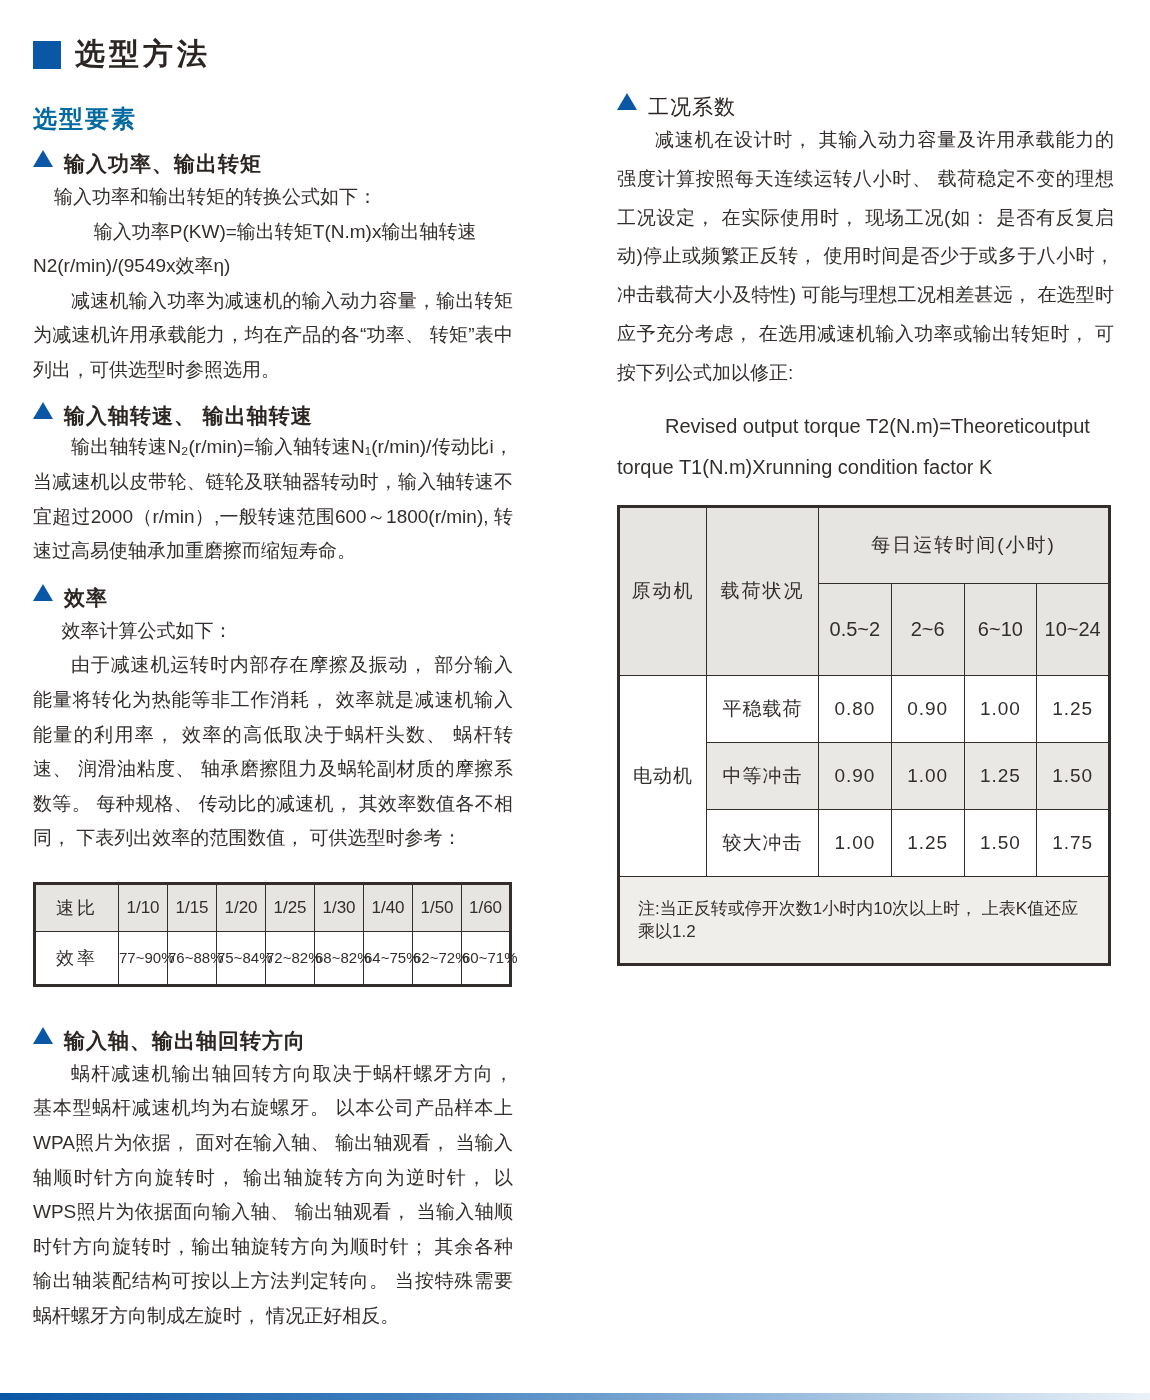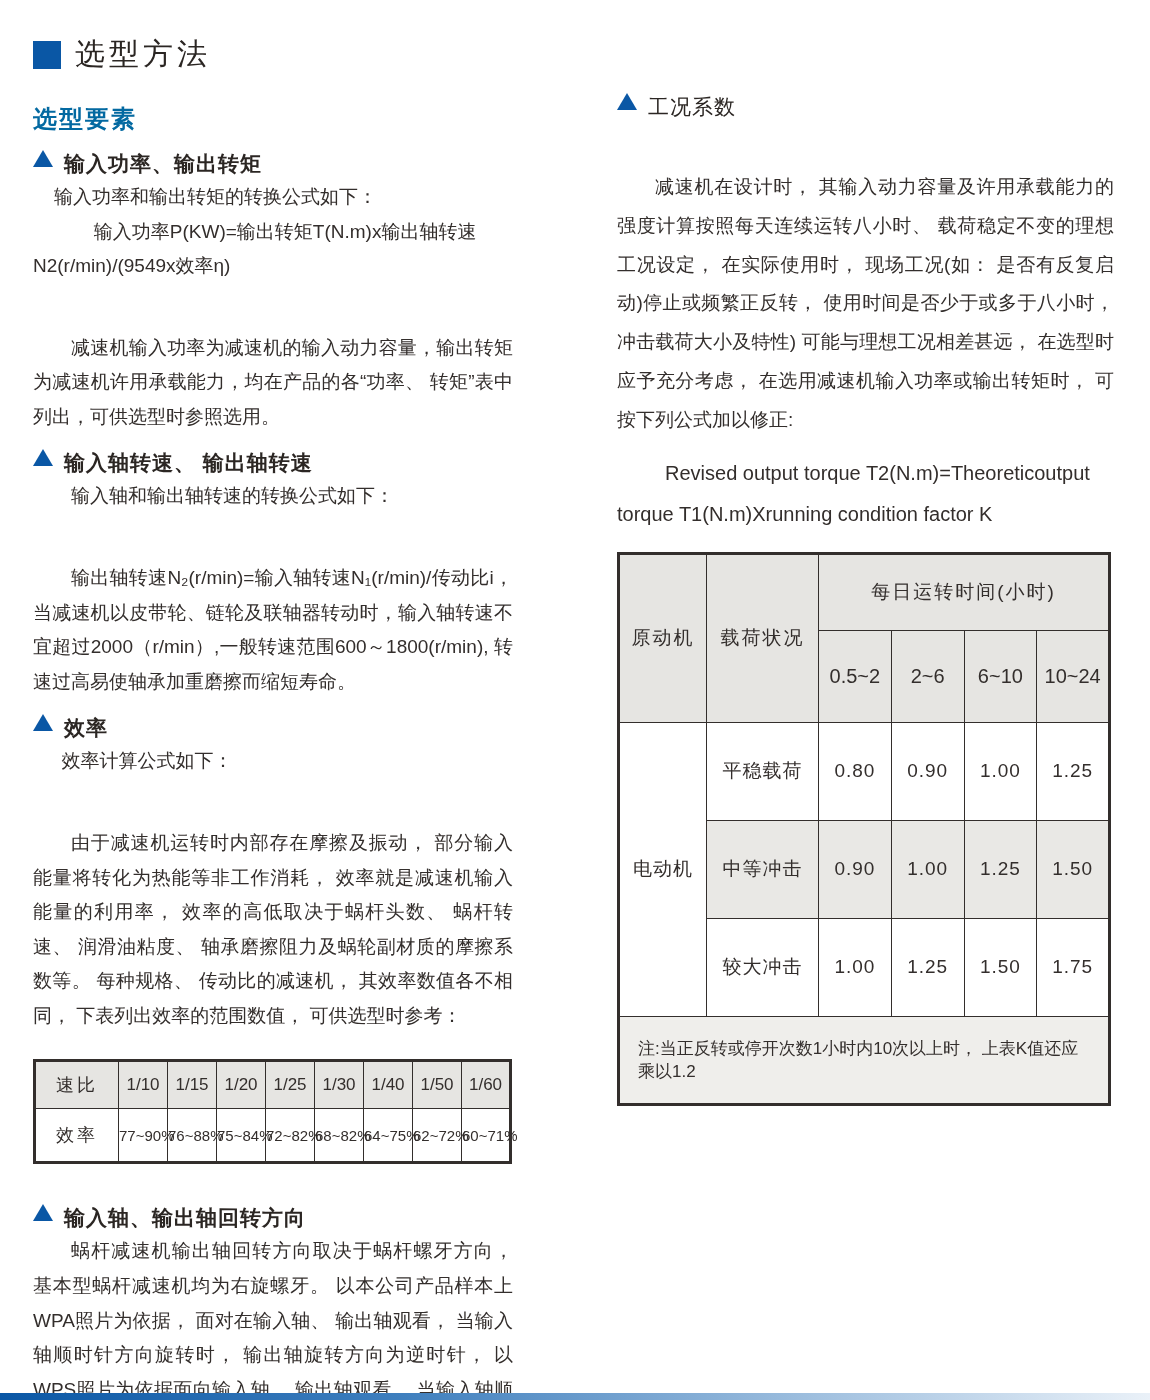--- a/index.html
+++ b/index.html
@@ -10,39 +10,39 @@
     --shade:#e9e8e5;
     --note-bg:#efeeeb;
   }
   *{box-sizing:border-box;margin:0;padding:0;}
   body{margin:0;background:#ffffff;font-family:"Liberation Sans","DejaVu Sans",sans-serif;color:var(--ink);}
   .page{position:relative;width:1150px;height:1400px;background:#fff;overflow:hidden;}
 
   
   .title-row{display:flex;align-items:center;padding:34px 0 0 33px;}
   .blue-square{width:28px;height:28px;background:var(--blue);margin-right:14px;flex:0 0 auto;}
-  h1{font-size:30px;font-weight:400;letter-spacing:4px;color:#2b2623;}
+  h1{font-size:30px;font-weight:700;letter-spacing:4px;color:#2b2623;}
 
   
   .columns{display:flex;align-items:flex-start;padding-left:33px;}
   .col-left{width:480px;}
   .col-right{width:497px;margin-left:104px;padding-top:2px;}
 
   h2{font-size:24px;font-weight:700;letter-spacing:2px;margin-top:28px;color:#0369a1;}
 
   .sec-head{display:flex;align-items:flex-start;font-size:21px;font-weight:700;letter-spacing:1px;color:#2b2623;}
   .sec-head .tri{width:0;height:0;border-left:10px solid transparent;border-right:10px solid transparent;
                  border-bottom:17px solid var(--blue);margin-right:11px;flex:0 0 auto;}
   .sec-head.light{font-weight:400;}
 
   p{font-size:19px;line-height:1.82;color:var(--ink);}
   .just{text-align:justify;}
   .ind1{text-indent:1.1em;}
   .ind15{text-indent:1.5em;}
-  .ind2{text-indent:2em;margin-top:47px;}
+  .ind2{text-indent:2em;}
   .ind32{text-indent:3.2em;}
 
   .col-left .sec1-head{margin-top:15px;}
   .col-left .sec-gap{margin-top:15px;}
   .col-left .p-top{margin-top:2px;}
 
   .col-right p{line-height:2.04;}
   .col-right .sec-head{margin-top:16px;}
   .en-formula{font-size:20px;line-height:1.8;margin-top:14px;text-indent:2.4em;text-align:left;}
   .k-title{margin-top:26px;}
@@ -56,21 +56,21 @@
   .eff-table .val td{background:#fff;height:54px;font-size:15px;}
   .eff-table .val td:first-child{font-size:18px;letter-spacing:3px;}
   .eff-table col.c0{width:84px;}
 
   
   .k-table{width:494px;margin-top:17px;border:3px solid var(--line);table-layout:fixed;}
   .k-table td{border:1.6px solid var(--line);text-align:center;vertical-align:middle;font-size:19px;}
   .k-table .gray{background:var(--hdr-gray);}
   .k-table .r1 td{height:77px;letter-spacing:2px;}
   .k-table .r2 td{height:92px;font-size:20px;letter-spacing:0;}
-  .k-table .data td{height:98px;background:#fff;letter-spacing:1px;}
+  .k-table .data td{height:67px;background:#fff;letter-spacing:1px;}
   .k-table .data.shaded td{background:var(--shade);}
   .k-table .mover{background:#fff !important;letter-spacing:2px;}
   .k-table .note-row td{height:88px;background:var(--note-bg);font-size:17px;text-align:left;padding:0 18px 0 18px;letter-spacing:0;}
   .k-table col.kc0{width:88px;}
   .k-table col.kc1{width:112px;}
 
   
   .footer-bar{position:absolute;left:0;bottom:0;width:100%;height:7px;
               background:linear-gradient(90deg,#0a57a5 0%,#3f7fbe 35%,#9dbede 70%,#eaf1f8 100%);}
 </style>
@@ -95,21 +95,20 @@
       </div>
       <p class="ind1 p-top">输入功率和输出转矩的转换公式如下：</p>
       <p class="ind32">输入功率P(KW)=输出转矩T(N.m)x输出轴转速</p>
       <p>N2(r/min)/(9549x效率η)</p>
       <p class="just ind2">减速机输入功率为减速机的输入动力容量，输出转矩为减速机许用承载能力，均在产品的各“功率、 转矩”表中列出，可供选型时参照选用。</p>
 
       <div class="sec-head sec-gap">
         <span class="tri"></span>
         <span>输入轴转速、 输出轴转速</span>
       </div>
-      <p class="ind2 p-top">输入轴和输出轴转速的转换公式如下：</p>
       <p class="just ind2">输出轴转速N₂(r/min)=输入轴转速N₁(r/min)/传动比i，当减速机以皮带轮、链轮及联轴器转动时，输入轴转速不宜超过2000（r/min）,一般转速范围600～1800(r/min), 转速过高易使轴承加重磨擦而缩短寿命。</p>
 
       <div class="sec-head sec-gap">
         <span class="tri"></span>
         <span>效率</span>
       </div>
       <p class="ind15 p-top">效率计算公式如下：</p>
       <p class="just ind2">由于减速机运转时内部存在摩擦及振动， 部分输入能量将转化为热能等非工作消耗， 效率就是减速机输入能量的利用率， 效率的高低取决于蜗杆头数、 蜗杆转速、 润滑油粘度、 轴承磨擦阻力及蜗轮副材质的摩擦系数等。 每种规格、 传动比的减速机， 其效率数值各不相同， 下表列出效率的范围数值， 可供选型时参考：</p>
 
       <table class="eff-table">

